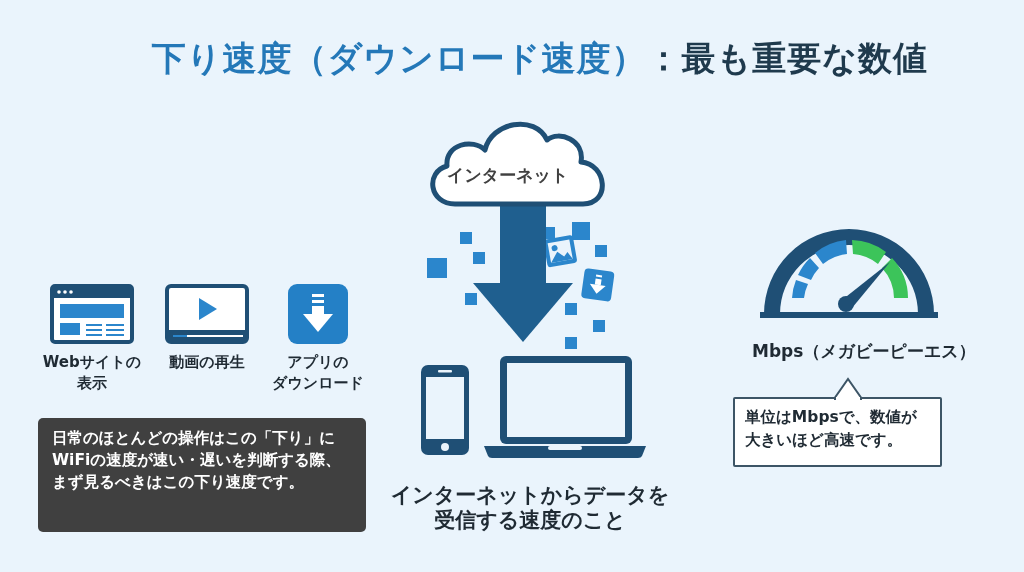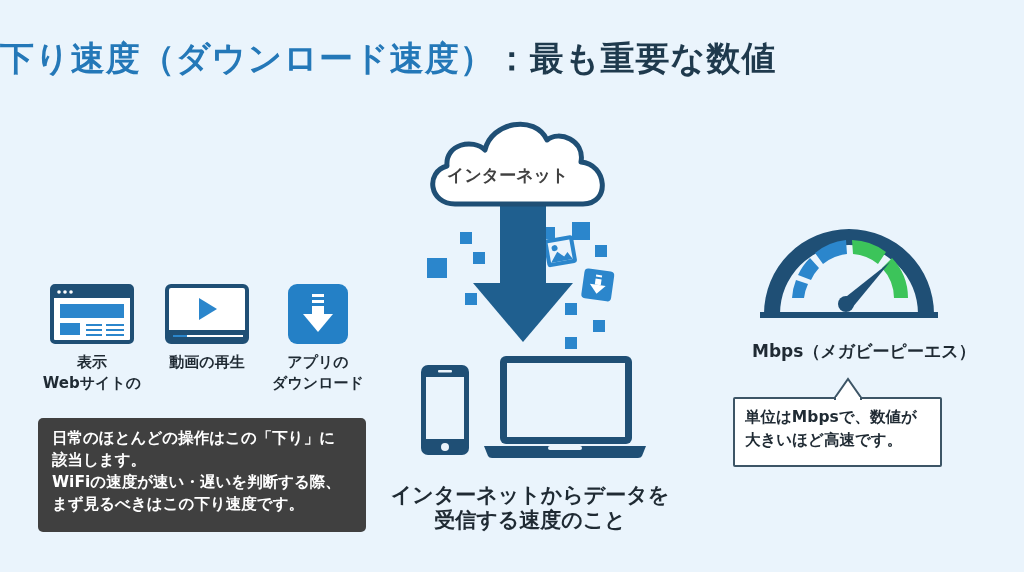--- a/index.html
+++ b/index.html
@@ -5,21 +5,21 @@
   html, body { margin: 0; padding: 0; }
   body {
     width: 1024px; height: 572px; overflow: hidden;
     background: #eaf4fc;
     font-family: "DejaVu Sans", sans-serif;
     position: relative;
     color: #1f2a33;
   }
   .abs { position: absolute; }
   .title {
-    left: 0; top: 36px; width: 928px; text-align: left;
+    left: 0; top: 36px; width: 928px; text-align: right;
     font-size: 34px; font-weight: bold; letter-spacing: 1px;
   }
   .title .blue { color: #2478b8; }
   .title .dark { color: #1f3a4d; }
 
   .usecase { text-align: center; font-size: 15px; font-weight: bold; color: #1f2a33; line-height: 21px; }
 
   .infobox {
     left: 38px; top: 418px; width: 328px; height: 114px;
     background: #404040; border-radius: 5px;
@@ -80,34 +80,33 @@
   <svg width="60" height="60" viewBox="0 0 60 60">
     <rect x="0" y="0" width="60" height="60" rx="9" fill="#2480c6"></rect>
     <rect x="24" y="10" width="12" height="3" fill="#fff"></rect>
     <rect x="24" y="16" width="12" height="3" fill="#fff"></rect>
     <rect x="24" y="22" width="12" height="8" fill="#fff"></rect>
     <polygon points="15,30 45,30 30,48" fill="#fff"></polygon>
   </svg>
 </div>
 
 <div class="abs usecase" style="left:30px; top:352px; width:124px;">
+  <div>Webサイトの</div>
   <div>表示</div>
-  <div>Webサイトの</div>
 </div>
 <div class="abs usecase" style="left:150px; top:352px; width:114px;">
   <div>動画の再生</div>
 </div>
 <div class="abs usecase" style="left:262px; top:352px; width:112px;">
   <div>アプリの</div>
   <div>ダウンロード</div>
 </div>
 
 <div class="abs infobox">
   <div>日常のほとんどの操作はこの「下り」に</div>
-  <div>該当します。</div>
   <div>WiFiの速度が速い・遅いを判断する際、</div>
   <div>まず見るべきはこの下り速度です。</div>
 </div>
 
 <div class="abs" style="left:415px; top:100px; width:220px; height:250px;">
   <svg width="220" height="250" viewBox="0 0 220 250">
 
     <rect x="45" y="132" width="12" height="12" fill="#2b86cc"></rect>
     <rect x="58" y="152" width="12" height="12" fill="#2b86cc"></rect>
     <rect x="12" y="158" width="20" height="20" fill="#2b86cc"></rect>

